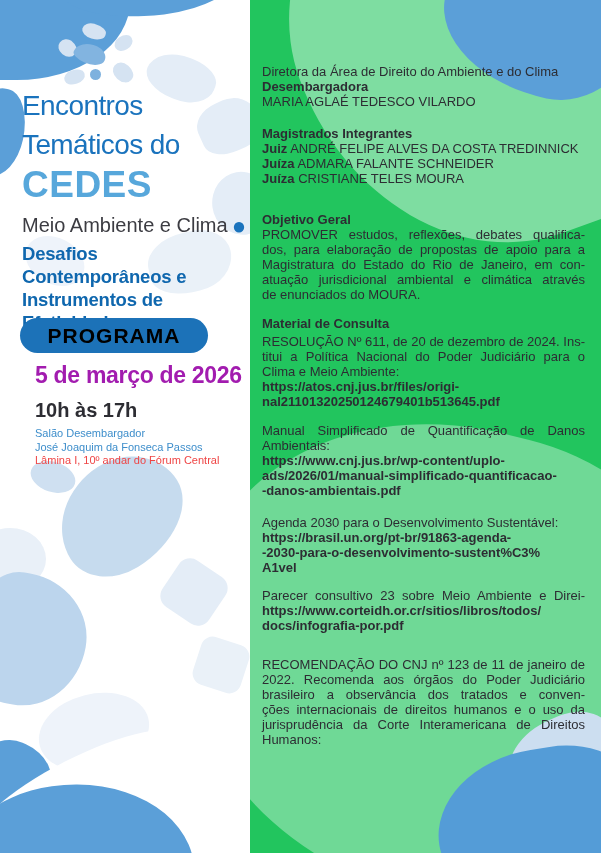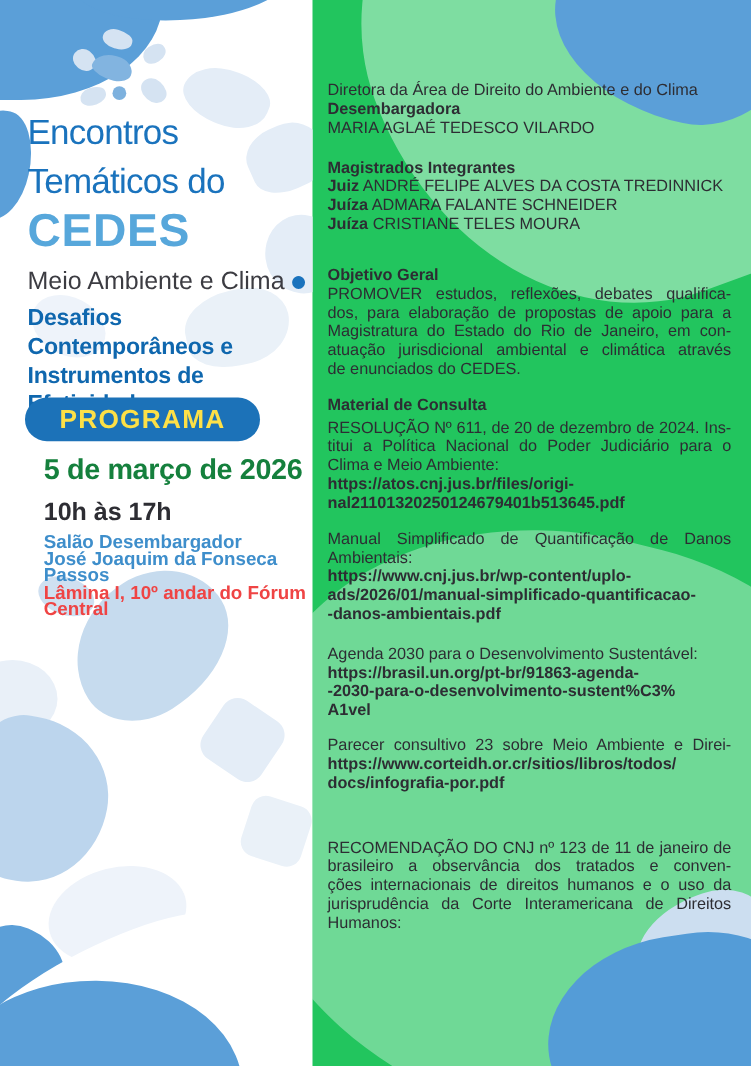--- a/index.html
+++ b/index.html
@@ -67,41 +67,41 @@
   
   .lc{position:absolute;z-index:3;}
   .title-block{left:22px;top:86px;width:225px;}
   .title-line{font-size:28px;line-height:39px;font-weight:300;color:#1a73bd;letter-spacing:-0.6px;}
   .title-cedes{font-size:37px;line-height:42px;font-weight:800;color:#57a7db;letter-spacing:0.5px;}
   .subtitle{margin-top:7px;font-size:20px;line-height:24px;font-weight:400;color:#3c3c42;}
   .subtitle .dot{display:inline-block;color:#1a73bd;font-weight:800;font-size:24px;line-height:10px;
                  vertical-align:-2px;margin-left:4px;}
   .tagline{margin-top:5px;font-size:18.5px;line-height:23px;font-weight:700;color:#0f67ae;letter-spacing:-0.2px;}
   .programa-btn{left:20px;top:318px;width:188px;height:35px;background:#1c72b8;border-radius:18px;
-                color:#fde047;font-weight:700;font-size:21px;letter-spacing:1px;
+                color:#000000;font-weight:700;font-size:21px;letter-spacing:1px;
                 display:flex;align-items:center;justify-content:center;cursor:pointer;}
-  .date-line{left:35px;top:362px;font-size:23px;font-weight:700;color:#15803d;letter-spacing:-0.3px;}
+  .date-line{left:35px;top:362px;font-size:23px;font-weight:700;color:#a21caf;letter-spacing:-0.3px;}
   .time-line{left:35px;top:399px;font-size:20px;font-weight:700;color:#2d2d33;}
-  .venue{left:35px;top:427px;font-size:15px;line-height:13.5px;font-weight:700;}
+  .venue{left:35px;top:427px;font-size:11px;line-height:13.5px;font-weight:400;}
   .venue .v-blue{color:#3e8ecb;}
   .venue .v-dark{color:#ef4444;}
 
   
   .rc-content{position:relative;z-index:3;padding:64px 16px 0 12px;
               font-size:13px;line-height:15px;color:#2d2d33;}
   .b{font-weight:700;}
   .pre{white-space:pre-line;}
   .block-director{margin-bottom:17px;}
   .block-magistrates{margin-bottom:26px;}
   .block-objective{margin-bottom:14px;}
   .materials-heading{margin-bottom:3px;}
   .mat-item{margin-bottom:14px;}
   .mat-item.m2{margin-bottom:17px;}
   .mat-item.m3{margin-bottom:13px;}
-  .mat-item.m4{margin-bottom:37px;}
+  .mat-item.m4{margin-bottom:24px;}
   .jline{text-align:justify;text-align-last:justify;}
   .jline.last{text-align-last:left;}
   .url{word-break:break-all;cursor:pointer;}
 </style>
 </head>
 <body>
 
 <div class="page">
 
   <div class="left-col">
@@ -178,21 +178,21 @@
         <div><span class="b">Juíza</span> <span>CRISTIANE TELES MOURA</span></div>
       </div>
 
       <div class="block-objective">
         <div class="b">Objetivo Geral</div>
         <div>
             <div class="jline">PROMOVER estudos, reflexões, debates qualifica-</div>
             <div class="jline">dos, para elaboração de propostas de apoio para a</div>
             <div class="jline">Magistratura do Estado do Rio de Janeiro, em con-</div>
             <div class="jline">atuação jurisdicional ambiental e climática através</div>
-            <div class="jline last">de enunciados do CEDES.</div>
+            <div class="jline last">de enunciados do MOURA.</div>
           </div>
       </div>
 
       <div class="b materials-heading">Material de Consulta</div>
 
       <div class="mat-item m1">
         <div>
             <div class="jline">RESOLUÇÃO Nº 611, de 20 de dezembro de 2024. Ins-</div>
             <div class="jline">titui a Política Nacional do Poder Judiciário para o</div>
             <div class="jline last">Clima e Meio Ambiente:</div>
@@ -224,20 +224,21 @@
         <div>
             <div class="jline">Parecer consultivo 23 sobre Meio Ambiente e Direi-</div>
           </div>
         <div class="b pre url">https://www.corteidh.or.cr/sitios/libros/todos/
 docs/infografia-por.pdf</div>
       </div>
 
       <div class="mat-item m5">
         <div>
             <div class="jline">RECOMENDAÇÃO DO CNJ nº 123 de 11 de janeiro de</div>
+            <div class="jline">2022. Recomenda aos órgãos do Poder Judiciário</div>
             <div class="jline">brasileiro a observância dos tratados e conven-</div>
             <div class="jline">ções internacionais de direitos humanos e o uso da</div>
             <div class="jline">jurisprudência da Corte Interamericana de Direitos</div>
             <div class="jline last">Humanos:</div>
           </div>
       </div>
 
     </div>
   </div>
 </div>

